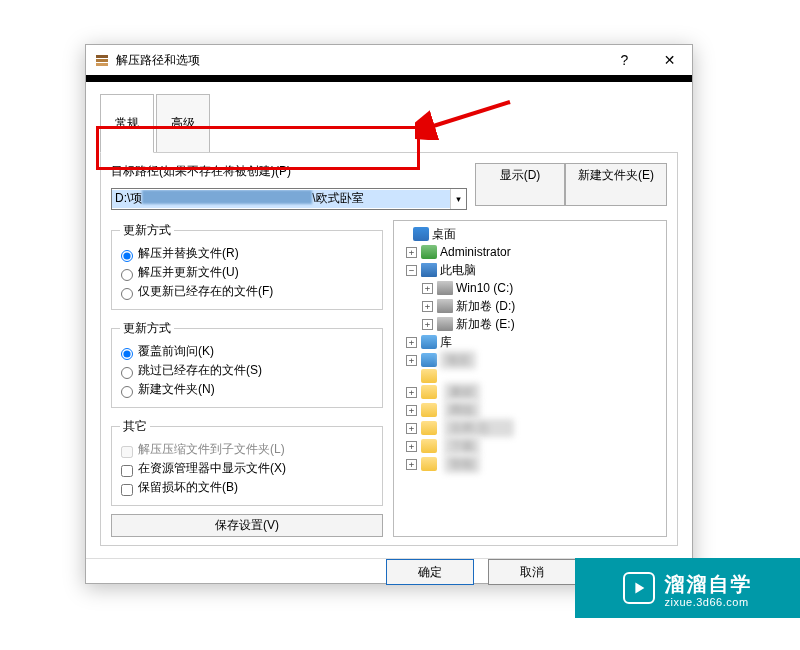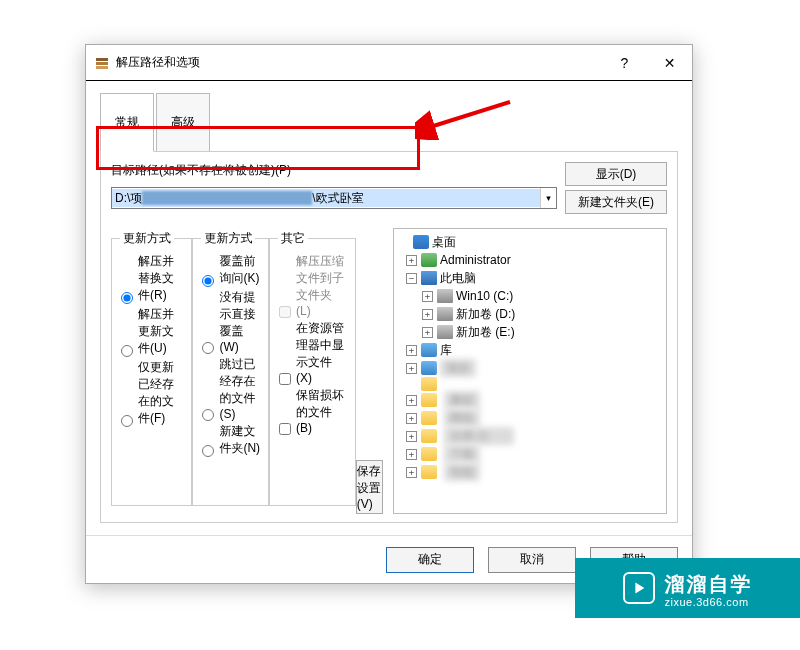--- a/index.html
+++ b/index.html
@@ -19,25 +19,25 @@
     top: 44px;
     width: 608px;
     height: 540px;
     border: 1px solid #aaa;
     background: #fff;
     box-shadow: 0 4px 20px rgba(0,0,0,0.25);
     display: flex;
     flex-direction: column;
   }
   .titlebar {
-    height: 36px;
+    height: 44px;
     display: flex;
     align-items: center;
     padding: 0 0 0 8px;
-    border-bottom: 1px solid #000000;
+    border-bottom: 7px solid #000000;
   }
   .titlebar .icon-stack {
     width: 16px; height: 16px;
     margin-right: 6px;
   }
   .titlebar .title { flex: 1; font-size: 12px; }
   .titlebar .ctl {
     width: 45px; height: 30px;
     display: flex; align-items: center; justify-content: center;
     font-size: 14px; font-family: Arial;
@@ -70,21 +70,21 @@
   .panel {
     border: 1px solid #ccc;
     flex: 1;
     padding: 10px 10px 8px 10px;
     position: relative;
     display: flex;
     flex-direction: column;
   }
   .top-row { display: flex; }
   .path-col { flex: 1; margin-right: 8px; }
-  .btn-col { display: flex; flex-direction: column; }
+  .btn-col { display: flex; flex-direction: row; }
   .btn {
     border: 1px solid #aaa;
     background: #f4f4f4;
     padding: 2px 12px;
     min-width: 90px;
     text-align: center;
     margin-bottom: 4px;
     line-height: 18px;
     cursor: default;
   }
@@ -109,21 +109,21 @@
     pointer-events: none;
     z-index: 10;
   }
   .arrow-ind {
     position: absolute;
     left: 415px; top: 100px;
     z-index: 11;
     pointer-events: none;
   }
   .mid-row { display: flex; flex:1; margin-top: 10px; }
-  .left-col { width: 272px; margin-right: 10px; display: flex; }
+  .left-col { width: 272px; margin-right: 10px; display: flex; flex-direction: column; }
   .right-col { flex:1; border: 1px solid #bbb; background: #fff; padding: 4px; overflow: hidden; }
   fieldset {
     border: 1px solid #ccc;
     margin: 2px 0 8px 0;
     padding: 4px 8px 7px 8px;
   }
   fieldset legend {
     padding: 0 3px;
     font-size: 12px;
   }
@@ -135,20 +135,21 @@
     margin: 0 5px 0 1px;
     width: 12px; height: 12px;
   }
   .opt.disabled { color: #888; }
   .save-row { margin-top: auto; display:flex; justify-content:center; }
   .save-btn {
     border: 1px solid #aaa;
     background: #f4f4f4;
     padding: 2px 0;
     width: 100%;
+    text-align: center;
   }
   .tree { font-size: 12px; line-height: 18px; }
   .tree .node { display:flex; align-items:center; white-space: nowrap; }
   .tree .expander {
     width: 11px; height: 11px;
     border: 1px solid #8a8a8a;
     display: inline-flex; align-items:center; justify-content:center;
     font-size: 9px; line-height: 9px;
     margin-right: 4px; background: #fff;
     color: #555; font-family: monospace;
@@ -240,21 +241,21 @@
     <div class="tabs">
       <div class="tab active">常规</div>
       <div class="tab">高级</div>
     </div>
 
     <div class="panel">
       <div class="top-row">
         <div class="path-col">
           <div class="path-label">目标路径(如果不存在将被创建)(P)</div>
           <div class="combo">
-            <div style="flex: 1 1 0%; height: 18px; display: flex; align-items: center; padding: 0px 3px; background: rgb(204, 228, 255); font-size: 12px; overflow: hidden; white-space: nowrap;">
+            <div style="flex: 1 1 0%; height: 18px; display: flex; align-items: flex-start; padding: 0px 3px; background: rgb(204, 228, 255); font-size: 12px; overflow: hidden; white-space: nowrap;">
                 <span class="path-seg">D:\项</span>
                 <span class="path-hidden"></span>
                 <span class="path-seg">\欧式卧室</span>
               </div>
             <div class="arrow">▾</div>
           </div>
         </div>
         <div class="btn-col">
           <div class="btn">显示(D)</div>
           <div class="btn">新建文件夹(E)</div>
@@ -277,24 +278,20 @@
                 <input type="radio" name="upd" style="">
                 <span>仅更新已经存在的文件(F)</span>
               </label>
           </fieldset>
 
           <fieldset>
             <legend>更新方式</legend>
             <label class="opt">
                 <input type="radio" name="ovw" checked="" style="">
                 <span>覆盖前询问(K)</span>
-              </label>
-            <label class="opt">
-                <input type="radio" name="ovw" style="">
-                <span>没有提示直接覆盖(W)</span>
               </label>
             <label class="opt">
                 <input type="radio" name="ovw" style="">
                 <span>跳过已经存在的文件(S)</span>
               </label>
             <label class="opt">
                 <input type="radio" name="ovw" style="">
                 <span>新建文件夹(N)</span>
               </label>
           </fieldset>

